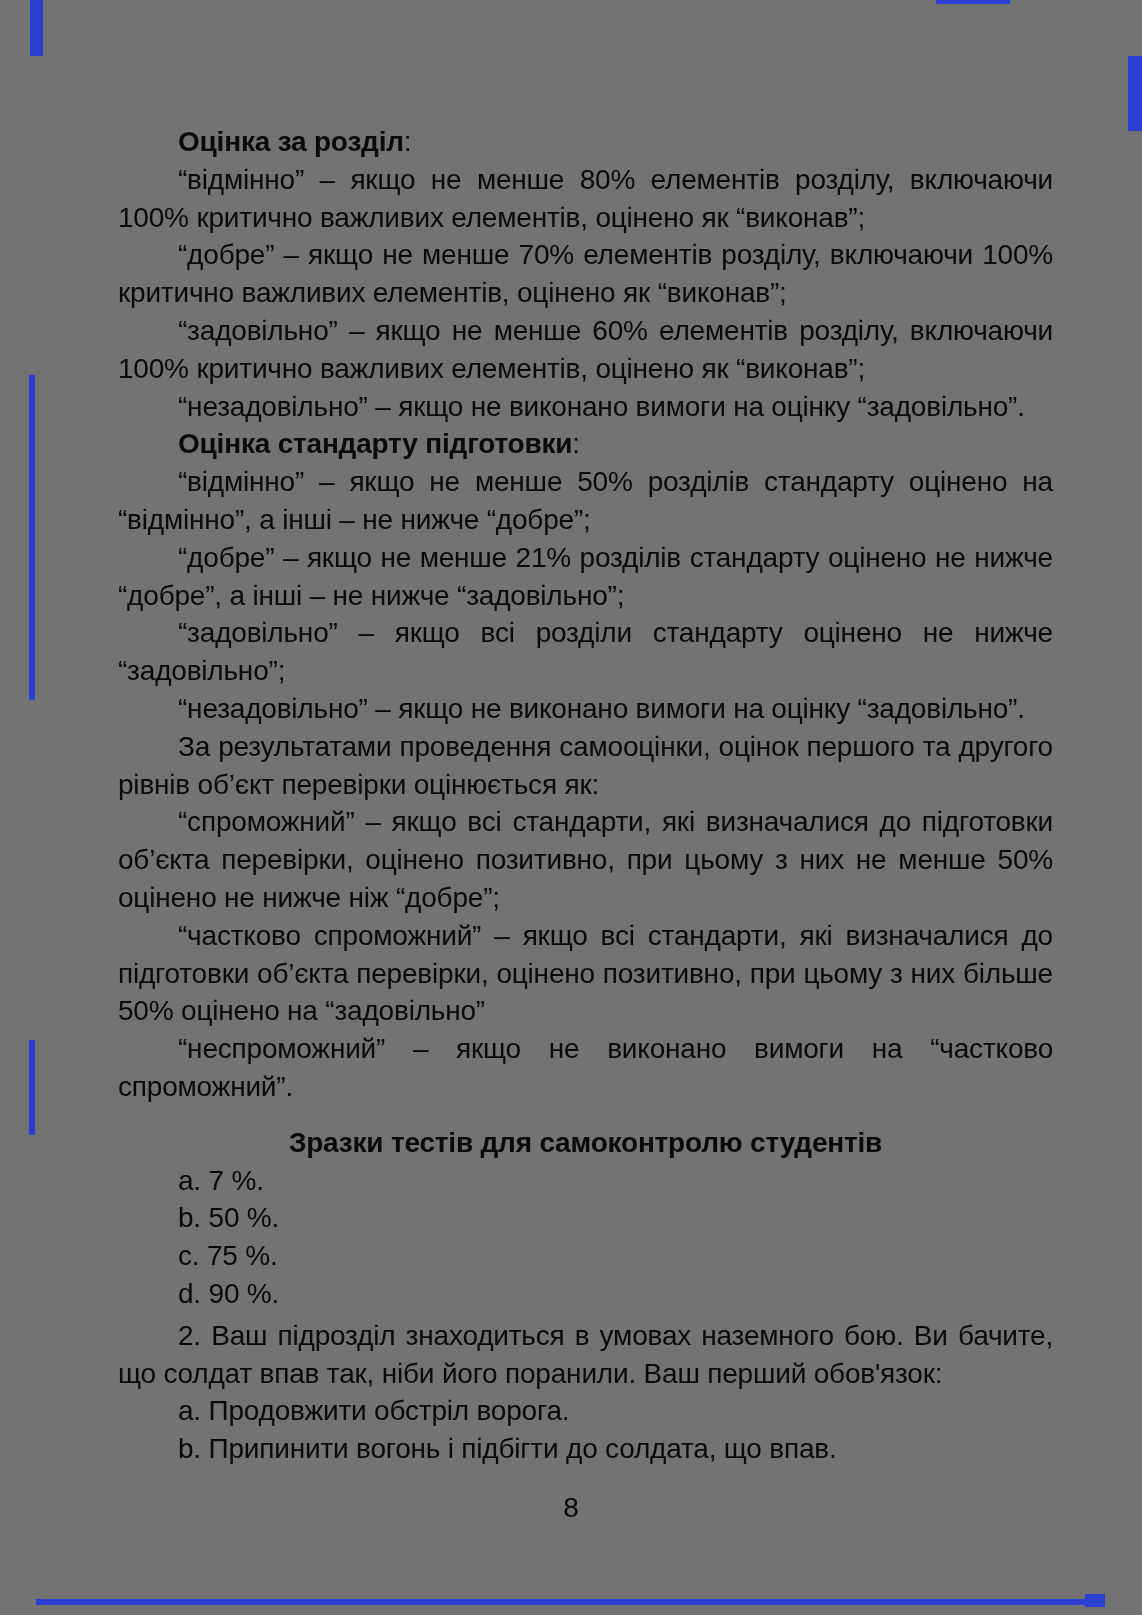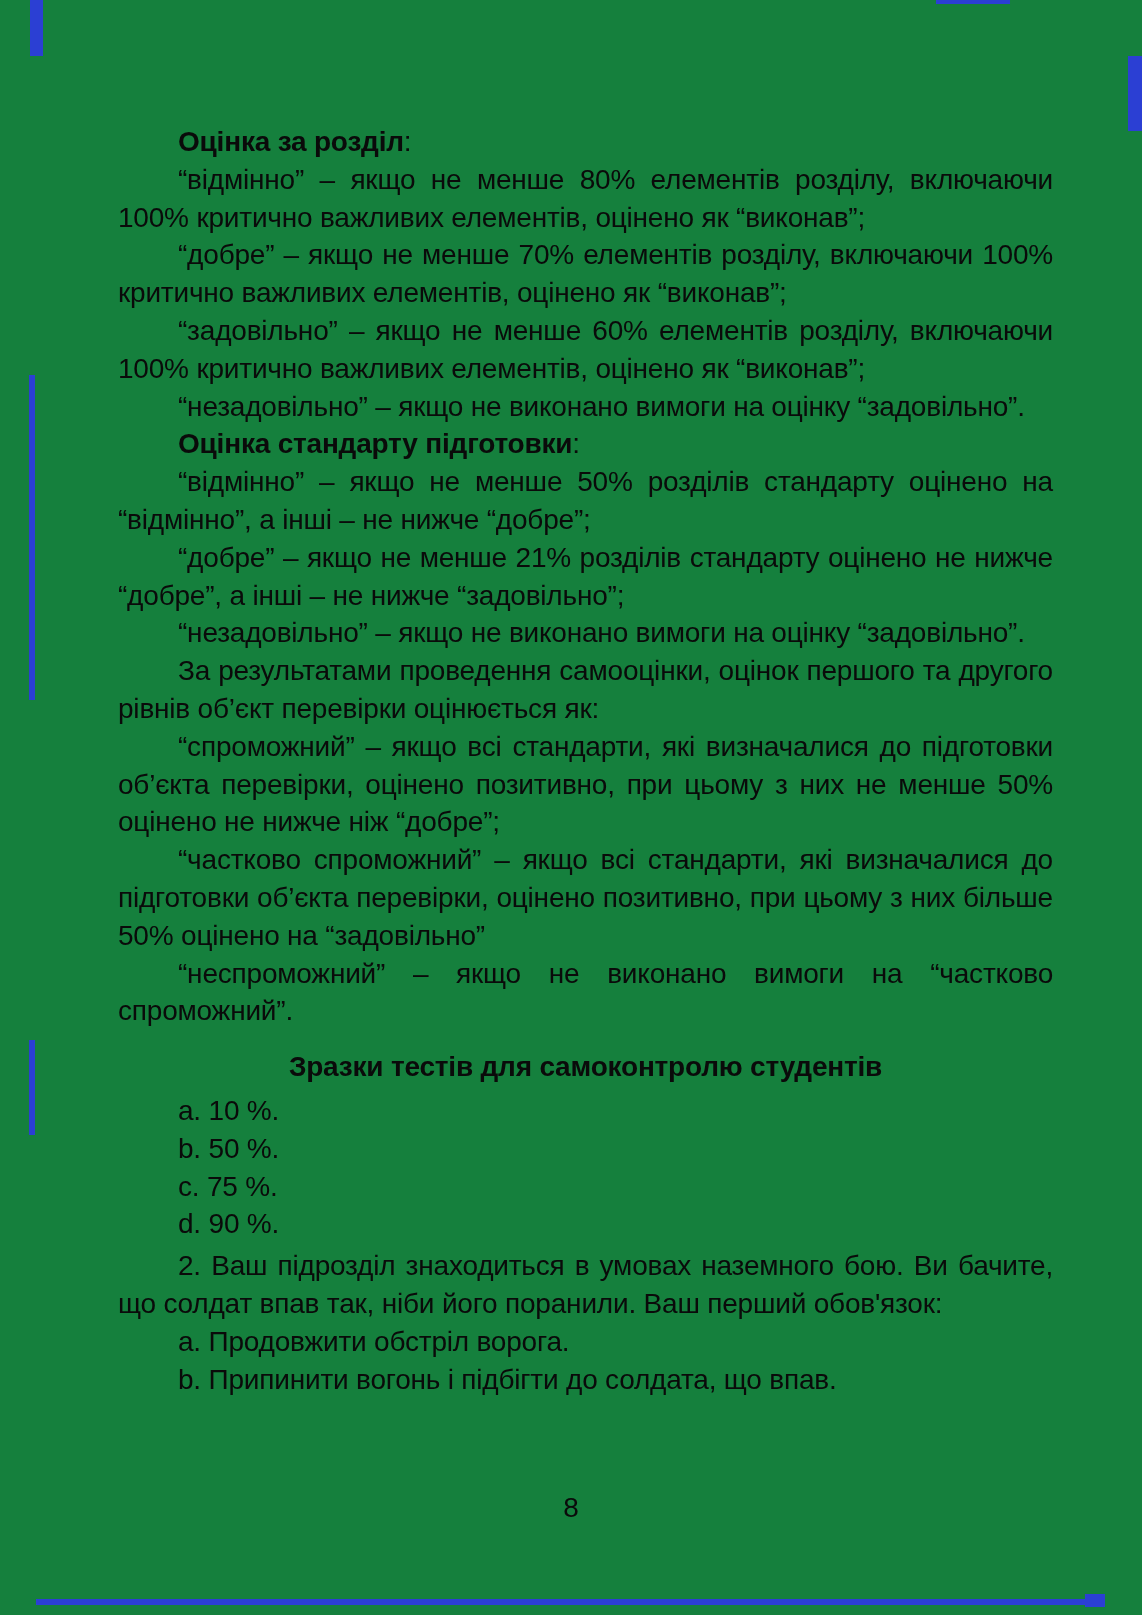--- a/index.html
+++ b/index.html
@@ -5,21 +5,21 @@
 <style>
   html, body {
     margin: 0;
     padding: 0;
     background: #ffffff;
   }
   .page {
     position: relative;
     width: 1142px;
     height: 1615px;
-    background: #15803d;
+    background: #737373;
     overflow: hidden;
     font-family: "Liberation Sans", sans-serif;
     color: #0a0a0a;
   }
   .content {
     position: absolute;
     left: 118px;
     top: 123px;
     width: 935px;
     font-size: 28px;
@@ -30,21 +30,21 @@
   .content p {
     margin: 0;
     text-indent: 60px;
   }
   p.heading b { font-weight: bold; }
   p.center-heading {
     text-align: center;
     text-indent: 0;
     font-weight: bold;
     margin-top: 18px;
-    margin-bottom: 6px;
+    margin-bottom: 0;
   }
   p.option { text-align: left; }
   p.question-gap { margin-top: 4px; }
   .page-number {
     position: absolute;
     left: 0;
     top: 1492px;
     width: 1142px;
     text-align: center;
     font-size: 28px;
@@ -83,31 +83,32 @@
 
     <p>“відмінно” – якщо не менше 80% елементів розділу, включаючи 100% критично важливих елементів, оцінено як “виконав”;</p>
     <p>“добре” – якщо не менше 70% елементів розділу, включаючи 100% критично важливих елементів, оцінено як “виконав”;</p>
     <p>“задовільно” – якщо не менше 60% елементів розділу, включаючи 100% критично важливих елементів, оцінено як “виконав”;</p>
     <p>“незадовільно” – якщо не виконано вимоги на оцінку “задовільно”.</p>
 
     <p class="heading"><b>Оцінка стандарту підготовки</b><span>:</span></p>
 
     <p>“відмінно” – якщо не менше 50% розділів стандарту оцінено на “відмінно”, а інші – не нижче “добре”;</p>
     <p>“добре” – якщо не менше 21% розділів стандарту оцінено не нижче “добре”, а інші – не нижче “задовільно”;</p>
+    <p>“задовільно” – якщо всі розділи стандарту оцінено не нижче “задовільно”;</p>
     <p>“незадовільно” – якщо не виконано вимоги на оцінку “задовільно”.</p>
 
     <p>За результатами проведення самооцінки, оцінок першого та другого рівнів об’єкт перевірки оцінюється як:</p>
 
     <p>“спроможний” – якщо всі стандарти, які визначалися до підготовки об’єкта перевірки, оцінено позитивно, при цьому з них не менше 50% оцінено не нижче ніж “добре”;</p>
     <p>“частково спроможний” – якщо всі стандарти, які визначалися до підготовки об’єкта перевірки, оцінено позитивно, при цьому з них більше 50% оцінено на “задовільно”</p>
     <p>“неспроможний” – якщо не виконано вимоги на “частково спроможний”.</p>
 
     <p class="center-heading">Зразки тестів для самоконтролю студентів</p>
 
-    <p class="option">a. 10 %.</p>
+    <p class="option">a. 7 %.</p>
     <p class="option">b. 50 %.</p>
     <p class="option">c. 75 %.</p>
     <p class="option">d. 90 %.</p>
 
     <p class="question-gap">2. Ваш підрозділ знаходиться в умовах наземного бою. Ви бачите, що солдат впав так, ніби його поранили. Ваш перший обов'язок:</p>
     <p class="option">a. Продовжити обстріл ворога.</p>
     <p class="option">b. Припинити вогонь і підбігти до солдата, що впав.</p>
 
   </div>
 

